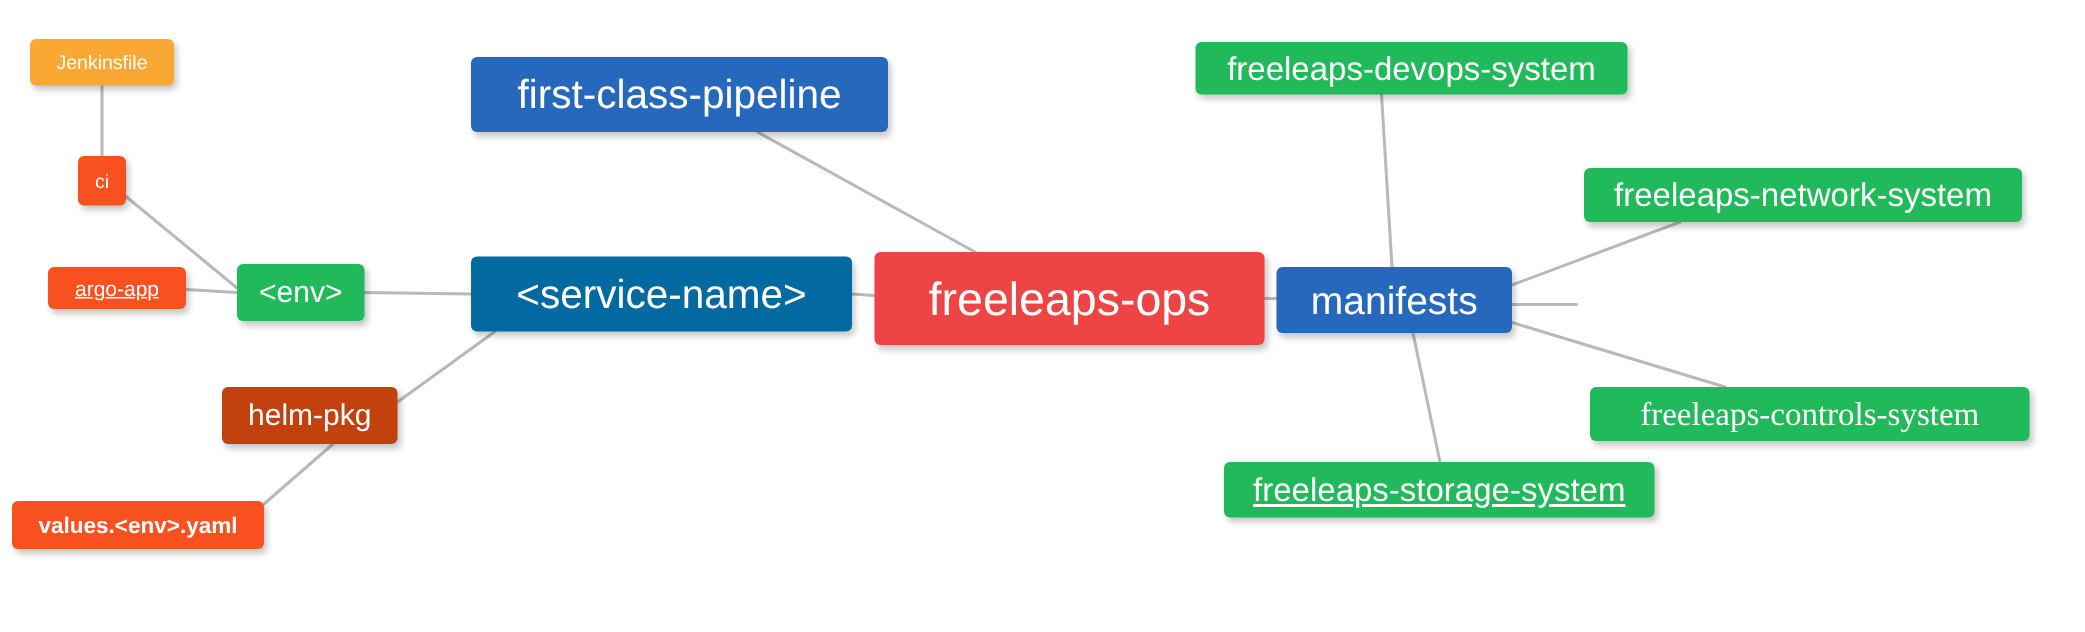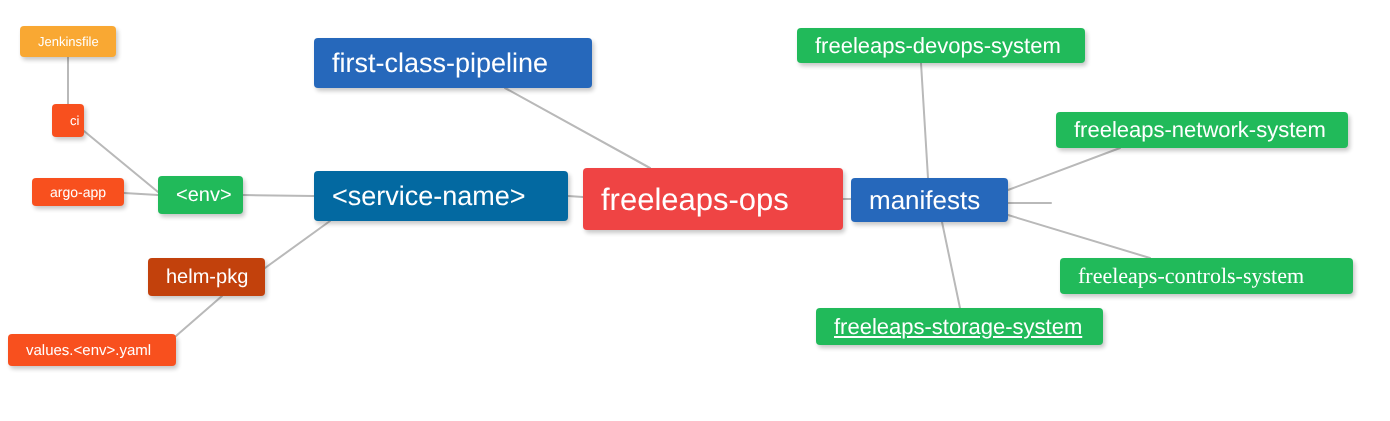--- a/index.html
+++ b/index.html
@@ -21,30 +21,30 @@
     top: 0;
     width: 1390px;
     height: 421px;
     pointer-events: none;
   }
   .node {
     position: absolute;
     box-sizing: border-box;
     display: flex;
     align-items: center;
+    justify-content: center;
     border-radius: 4px;
     color: #ffffff;
     white-space: nowrap;
     line-height: 1;
     box-shadow: 2px 3px 4px rgba(0,0,0,0.22);
     font-family: "Liberation Sans", sans-serif;
     font-weight: 400;
     letter-spacing: 0px;
     text-rendering: geometricPrecision;
-    padding-left: 16px;
   }
   .node-label {
     display: block;
     padding: 0 2px;
   }
 </style>
 </head>
 <body>
 
 <div id="canvas">
@@ -63,30 +63,30 @@
       <line x1="1008" y1="203" x2="1051" y2="203" stroke="#b9b9b9" stroke-width="2" stroke-linecap="round"></line>
       <line x1="1008" y1="215" x2="1150" y2="258" stroke="#b9b9b9" stroke-width="2" stroke-linecap="round"></line>
       <line x1="942" y1="222" x2="960" y2="308" stroke="#b9b9b9" stroke-width="2" stroke-linecap="round"></line>
     </svg>
 <div class="node" style="left: 20px; top: 26px; width: 96px; height: 31px; background: rgb(249, 168, 51); font-size: 13px;">
       <span class="node-label">Jenkinsfile</span>
     </div>
     <div class="node" style="left: 52px; top: 104px; width: 32px; height: 33px; background: rgb(248, 80, 30); font-size: 13px;">
       <span class="node-label">ci</span>
     </div>
-    <div class="node" style="left: 32px; top: 178px; width: 92px; height: 28px; background: rgb(248, 80, 30); font-size: 14px;">
+    <div class="node" style="left: 32px; top: 178px; width: 92px; height: 28px; background: rgb(248, 80, 30); font-size: 14px; text-decoration: underline;">
       <span class="node-label">argo-app</span>
     </div>
     <div class="node" style="left: 158px; top: 176px; width: 85px; height: 38px; background: rgb(33, 186, 90); font-size: 20px;">
       <span class="node-label">&lt;env&gt;</span>
     </div>
     <div class="node" style="left: 148px; top: 258px; width: 117px; height: 38px; background: #c2410c; font-size: 20px;">
       <span class="node-label">helm-pkg</span>
     </div>
-    <div class="node" style="left: 8px; top: 334px; width: 168px; height: 32px; background: rgb(248, 80, 30); font-size: 15px;">
+    <div class="node" style="left: 8px; top: 334px; width: 168px; height: 32px; background: rgb(248, 80, 30); font-size: 15px; font-weight: bold;">
       <span class="node-label">values.&lt;env&gt;.yaml</span>
     </div>
     <div class="node" style="left: 314px; top: 38px; width: 278px; height: 50px; background: rgb(38, 104, 187); font-size: 27px;">
       <span class="node-label">first-class-pipeline</span>
     </div>
     <div class="node" style="left: 314px; top: 171px; width: 254px; height: 50px; background: #0369a1; font-size: 27px;">
       <span class="node-label">&lt;service-name&gt;</span>
     </div>
     <div class="node" style="left: 583px; top: 168px; width: 260px; height: 62px; background: #ef4444; font-size: 31px;">
       <span class="node-label">freeleaps-ops</span>

